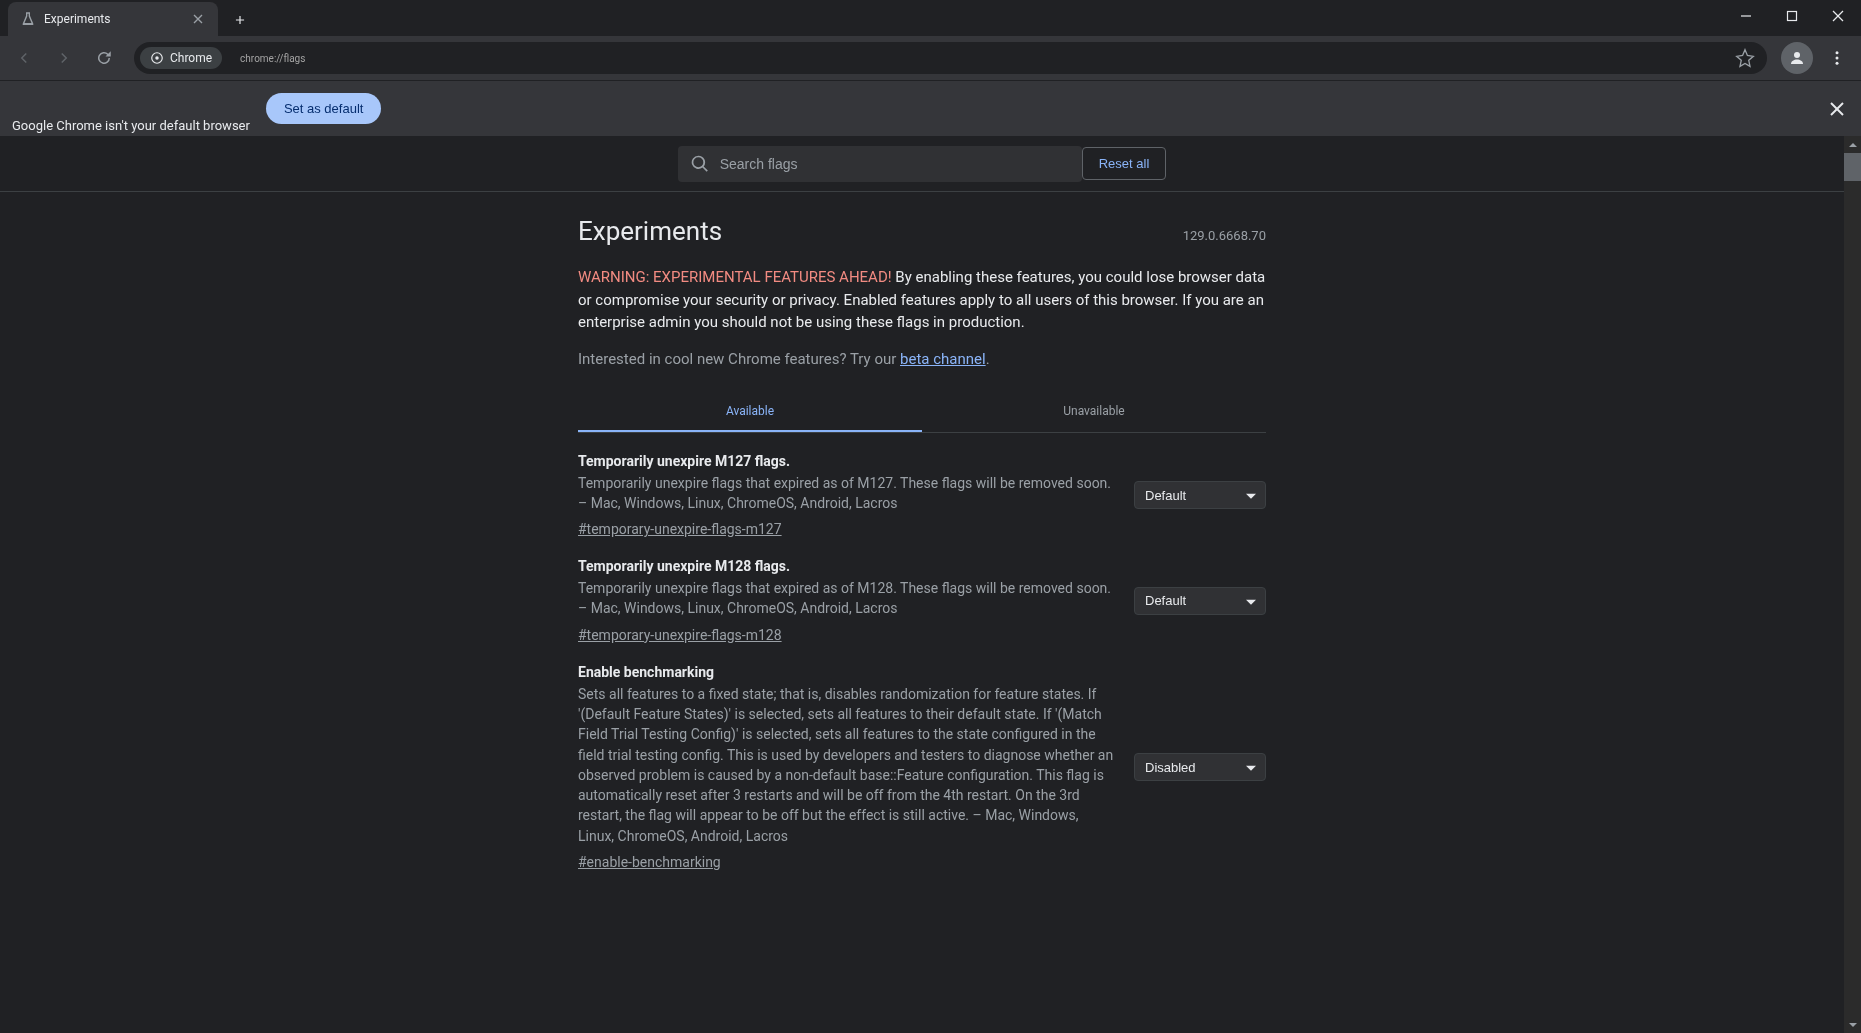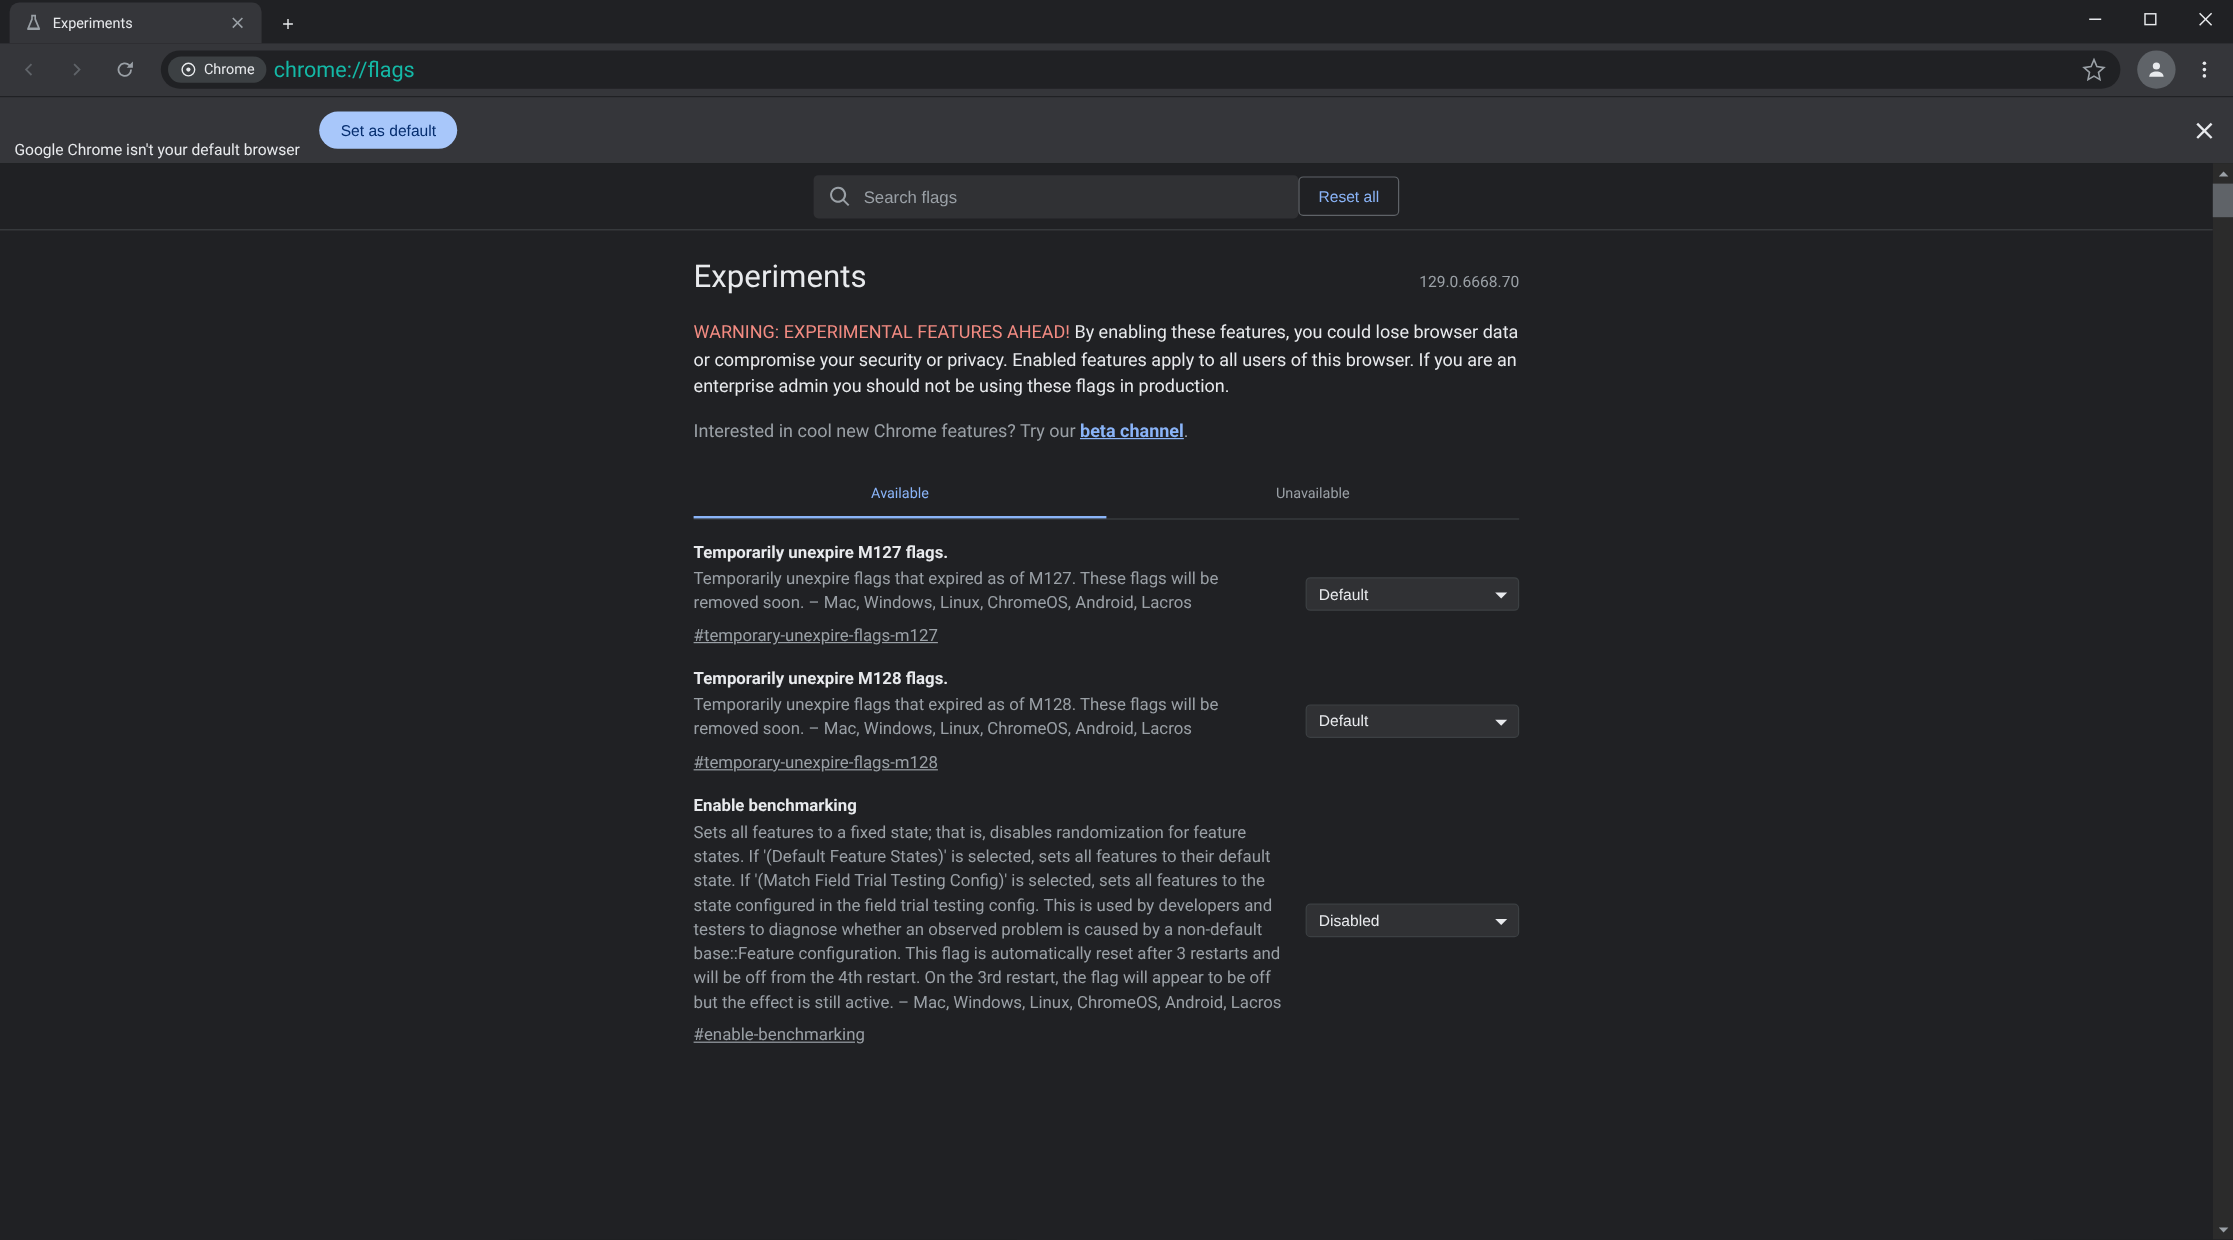--- a/index.html
+++ b/index.html
@@ -112,23 +112,23 @@
   border-radius: 14px;
   padding: 4px 10px;
   display: flex;
   align-items: center;
   gap: 6px;
   font-size: 12px;
   color: #e8eaed;
 }
 .omni-chip svg { width: 14px; height: 14px; fill: #e8eaed; }
 .omni-url {
-  margin-left: 6px;
-  font-size: 18px;
-  color: #14b8a6;
+  margin-left: 18px;
+  font-size: 10px;
+  color: #a3a3a3;
   flex: 1;
 }
 .omni-star {
   width: 20px;
   height: 20px;
   margin-right: 6px;
   cursor: pointer;
 }
 .omni-star svg { width: 20px; height: 20px; fill: #9aa0a6; }
 .profile-btn, .menu-btn {
@@ -258,21 +258,20 @@
 .warning-rest { color: #e8eaed; }
 .beta-line {
   font-size: 15px;
   color: #9aa0a6;
   margin-bottom: 24px;
 }
 .beta-link {
   color: #8ab4f8;
   text-decoration: underline;
   cursor: pointer;
-  font-weight: bold;
 }
 
 .tabs-row {
   display: flex;
   border-bottom: 1px solid #3c4043;
 }
 .exp-tab {
   flex: 1;
   text-align: center;
   padding: 12px 0;
@@ -308,21 +307,21 @@
   font-size: 14px;
   color: #9aa0a6;
   text-decoration: underline;
   cursor: pointer;
 }
 .flag-select-wrap {
   display: flex;
   align-items: center;
 }
 .flag-select {
-  width: 178px;
+  width: 132px;
   height: 28px;
   background: #303134;
   color: #e8eaed;
   border: 1px solid #3c4043;
   border-radius: 4px;
   padding: 0 28px 0 10px;
   font-size: 13px;
   appearance: none;
   position: relative;
   cursor: pointer;

